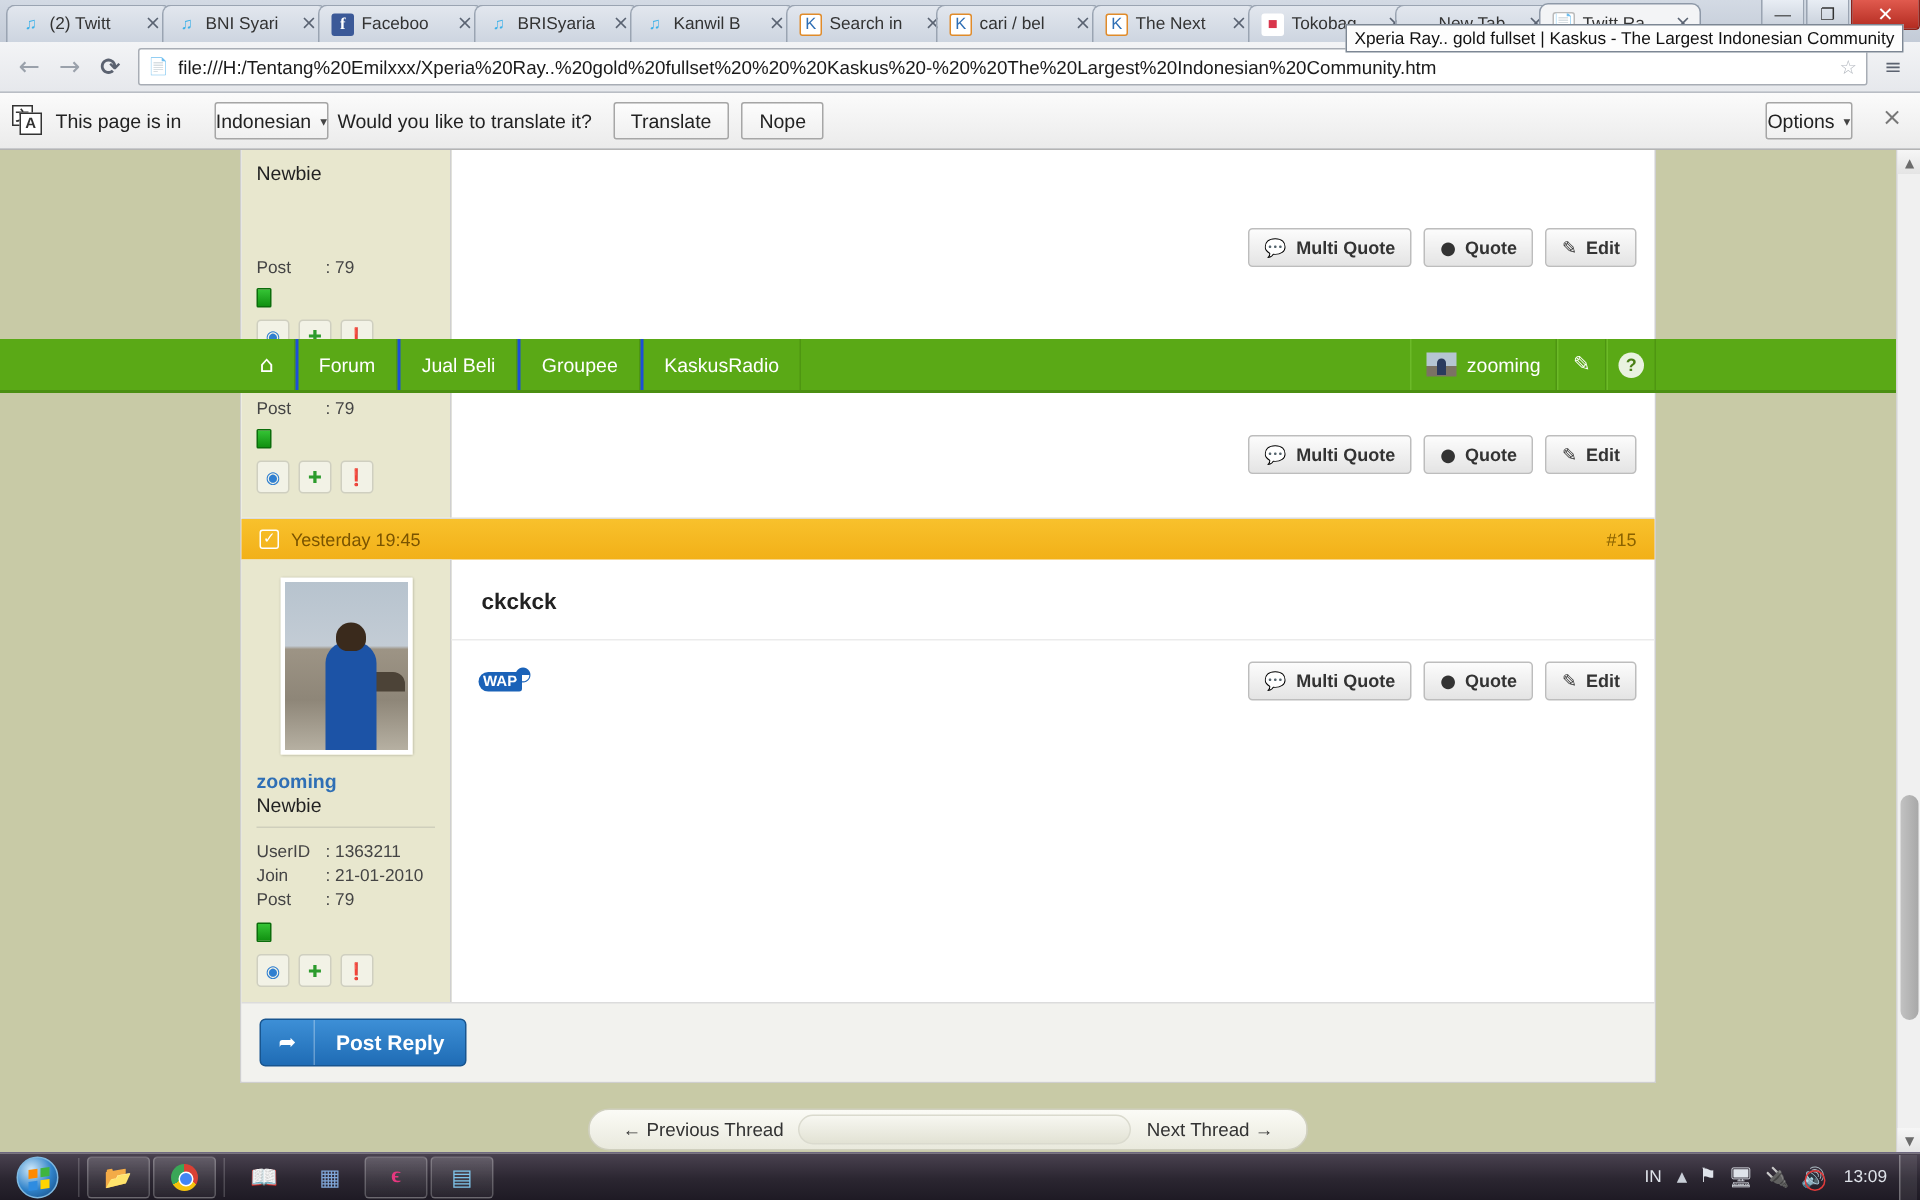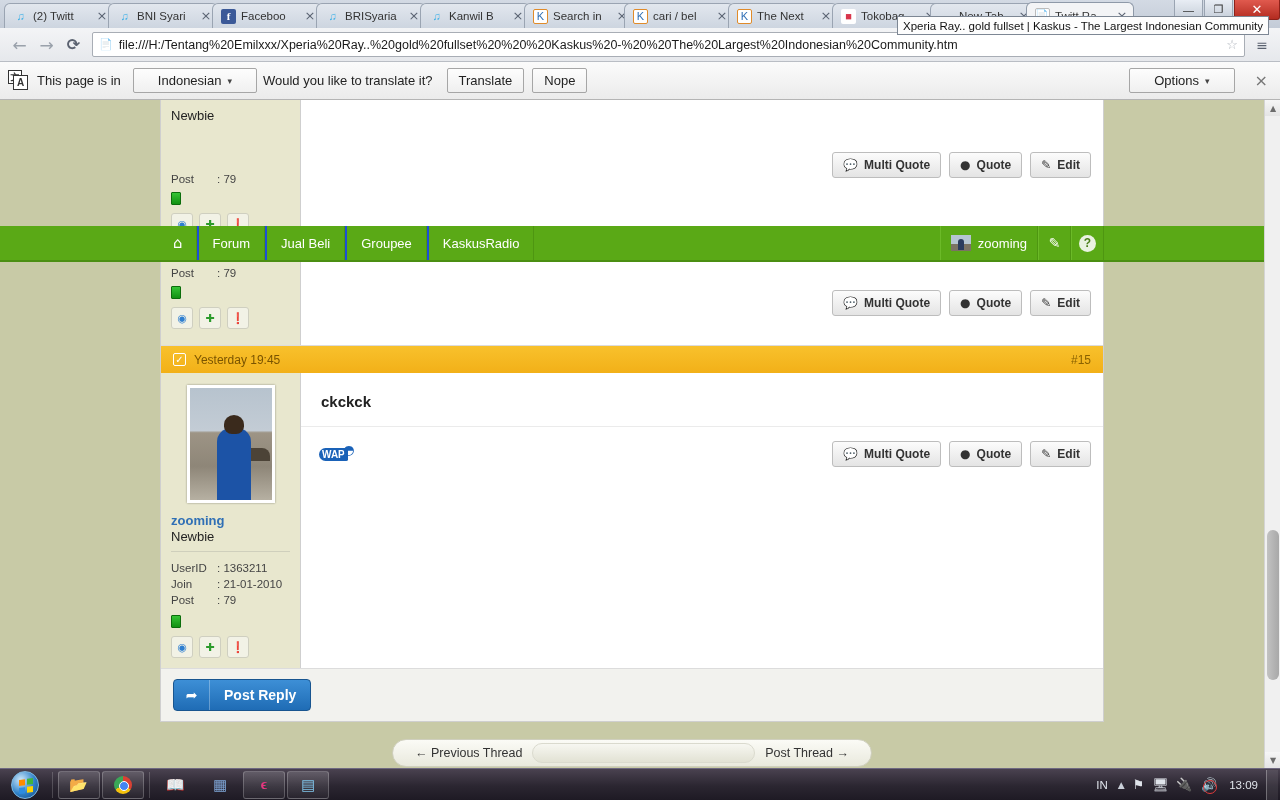--- a/index.html
+++ b/index.html
@@ -196,37 +196,37 @@
     font-size: 9px; color: #333;
     text-align: center; line-height: 12px;
     font-weight: bold;
   }
   .infobar .txt { margin-right: 6px; }
   .ibselect {
     height: 25px;
     border: 1px solid #a6a6a6;
     border-radius: 2px;
     background: linear-gradient(#fdfdfd, #f0f0f0);
-    padding: 0 24px;
+    padding: 0 0;
     display: flex; align-items: center;
     font-size: 13px; color: #222;
-    margin: 0 6px 0 6px;
+    margin: 0 6px 0 16px;
   }
   .ibselect .caret { margin-left: 6px; font-size: 9px; color: #444; }
   .ibbtn {
     height: 25px;
     border: 1px solid #a6a6a6;
     border-radius: 2px;
     background: linear-gradient(#fdfdfd, #efefef);
     padding: 0 11px;
     display: flex; align-items: center;
     font-size: 13px; color: #222;
     margin-left: 8px;
   }
-  .ibright { margin-left: auto; display: flex; align-items: center; }
+  .ibright { margin-left: auto; display: flex; }
   .ibclose {
     margin-left: 14px; margin-right: 4px;
     color: #777; font-size: 16px;
     font-family: "DejaVu Sans", sans-serif;
   }
 
   
   .viewport {
     position: relative;
     height: 668px;
@@ -908,21 +908,21 @@
           <div class="btn-blue">
             <span class="arrowpart">➦</span>
             <span class="lbl">Post Reply</span>
           </div>
         </div>
       </div>
 
       <div class="threadnav">
         <span class="tn-prev">← Previous Thread</span>
         <span class="tn-mid"></span>
-        <span class="tn-next">Post Thread →</span>
+        <span class="tn-next">Next Thread →</span>
       </div>
 
     </div>
 
     <div class="vscroll">
       <div class="arrow">▲</div>
       <div class="thumb"></div>
       <div class="arrow bottom">▼</div>
     </div>
   </div>

